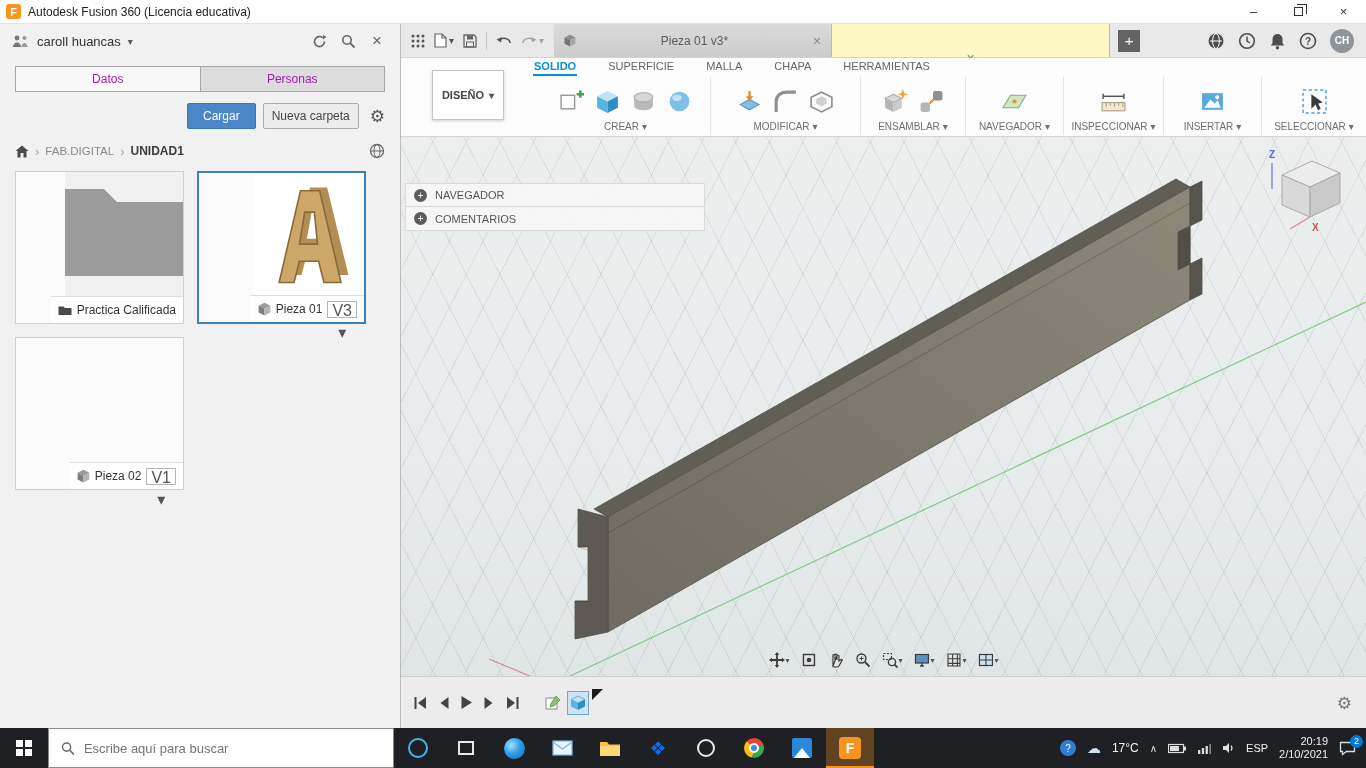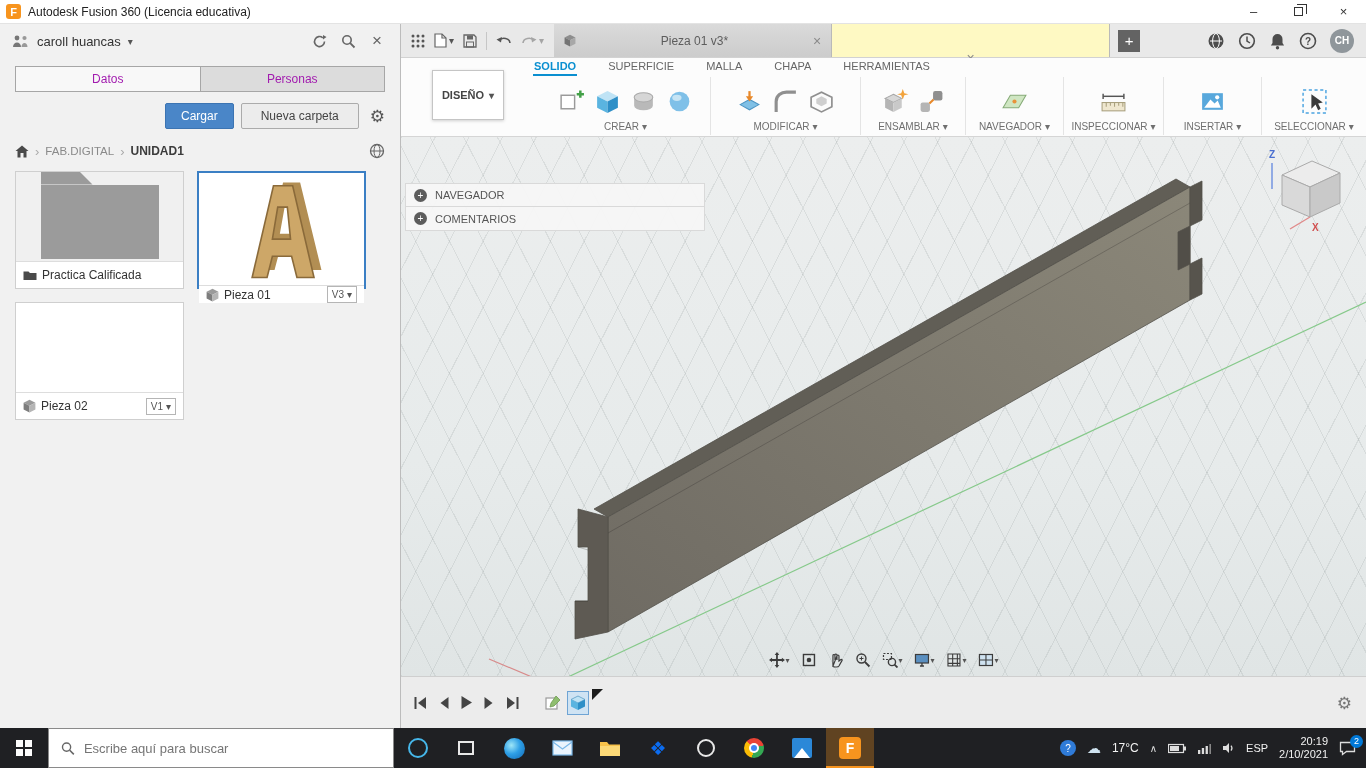--- a/index.html
+++ b/index.html
@@ -22,34 +22,34 @@
   .lp-user { font-size:13px; color:#333; }
   .lp-caret { font-size:10px; color:#555; }
   .lp-header .spacer { flex:1; }
   .lp-hbtn { width:22px; height:22px; display:flex; align-items:center; justify-content:center; color:#666; font-size:17px; }
   .lp-tabs { display:flex; margin:8px 15px 0 15px; border:1px solid #a6a6a6; height:26px; background:#dcdcdc; }
   .lp-tab { flex:1; display:flex; align-items:center; justify-content:center; font-size:12px; color:#a21caf; }
   .lp-tab.active { background:#f8f8f8; }
   .lp-tab:first-child { border-right:1px solid #a6a6a6; }
   .lp-actions { display:flex; justify-content:flex-end; align-items:center; gap:7px; padding:11px 15px 6px 15px; }
   .btn-cargar { background:#4a86c8; color:#fff; border:1px solid #3c74b2; font-size:12px; padding:5px 15px; border-radius:2px; }
-  .btn-nueva { background:#ececec; color:#444; border:1px solid #ababab; font-size:12px; padding:5px 19px; border-radius:2px; }
+  .btn-nueva { background:#ececec; color:#444; border:1px solid #ababab; font-size:12px; padding:5px 8px; border-radius:2px; }
   .lp-gear { font-size:17px; color:#555; margin-left:4px; }
   .lp-breadcrumb { display:flex; align-items:center; gap:6px; padding:8px 15px 10px 15px; font-size:12px; }
   .crumb-sep { color:#aaa; font-size:13px; }
   .crumb-project { color:#8a8a8a; font-size:11.5px; }
   .crumb-folder { color:#3c3c3c; font-weight:bold; font-size:12px; }
   .lp-breadcrumb .spacer { flex:1; }
   .lp-grid { flex:1; padding:2px 15px; display:grid; grid-template-columns:169px 169px; gap:13px; align-content:start; }
-  .card { height:118px; background:#fbfbfb; border:1px solid #cfcfcf; display:flex; flex-direction:column; }
+  .card { height:153px; background:#fbfbfb; border:1px solid #cfcfcf; display:flex; flex-direction:column;align-items:flex-end; }
   .card.selected { border:2px solid #3b7fc4; }
   .card-thumb { flex:1; background:#f0f0f0; display:flex; align-items:center; justify-content:center; position:relative; }
   .card.selected .card-thumb, .thumb-white { background:#fff; }
   .card-label { height:27px; border-top:1px solid #ddd; background:#fff; display:flex; align-items:center; padding:0 7px; gap:5px; font-size:12px; color:#333; }
-  .version-badge { margin-left:auto; border:1px solid #b5b5b5; background:#fff; color:#555; font-size:10px; height:17px; display:flex; align-items:center; gap:3px; padding:0 4px; }
+  .version-badge { margin-left:auto; border:1px solid #b5b5b5; background:#fff; color:#555; font-size:16px; height:17px; display:flex; align-items:center; gap:3px; padding:0 4px;flex-direction:column; }
   .folder-shape { width:118px; height:74px; background:#9b9b9b; position:relative; margin-top:10px; }
   .folder-shape::before { content:""; position:absolute; top:-13px; left:0; width:52px; height:13px; background:#9b9b9b; clip-path:polygon(0 0, 75% 0, 100% 100%, 0 100%); }
 
   
   .main { flex:1; display:flex; flex-direction:column; min-width:0; }
 
   .topbar { height:34px; background:#e9e9e9; display:flex; align-items:stretch; border-bottom:1px solid #d2d2d2; }
   .topbar-left { display:flex; align-items:center; gap:9px; padding:0 10px; }
   .tb-ic { display:flex; align-items:center; gap:2px; color:#555; }
   .tb-divider { width:1px; height:18px; background:#c6c6c6; }

